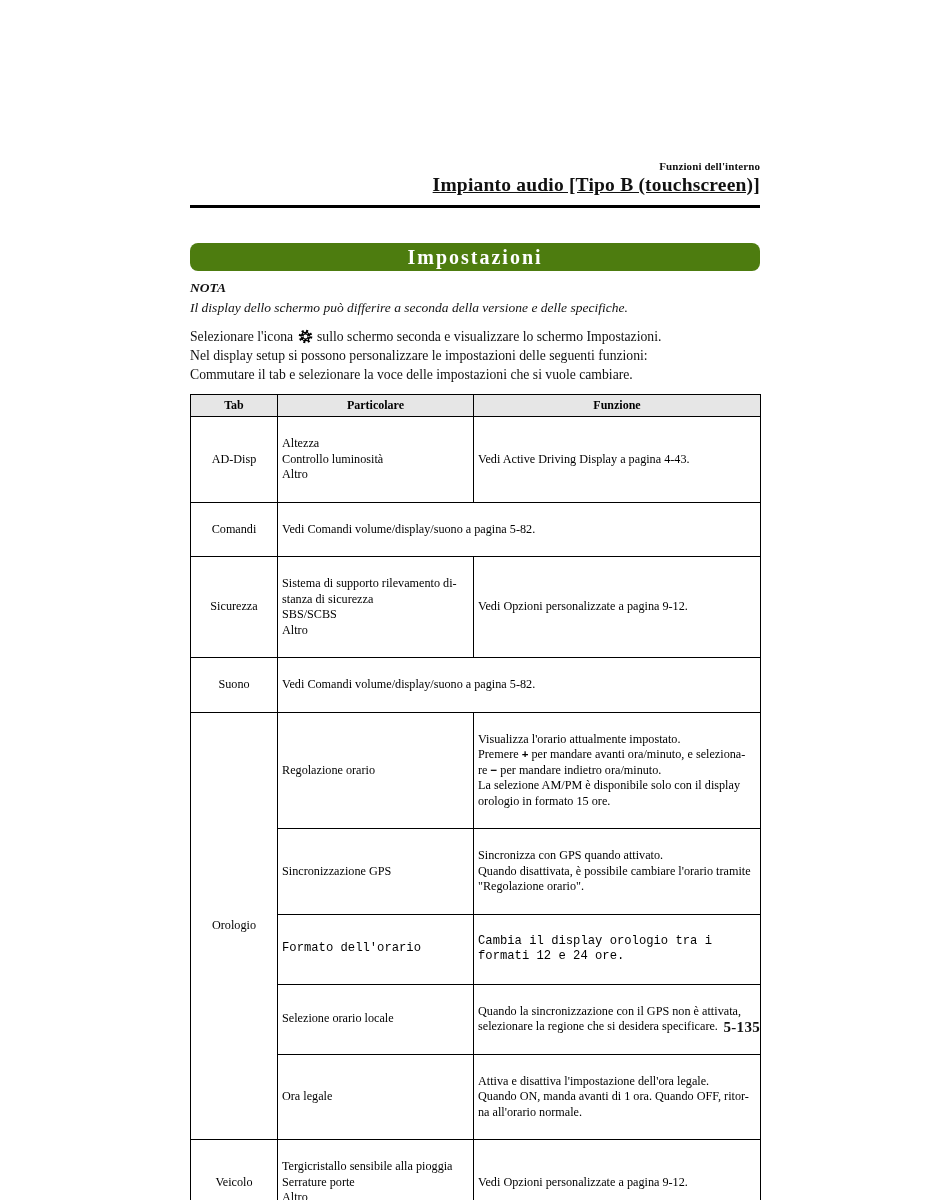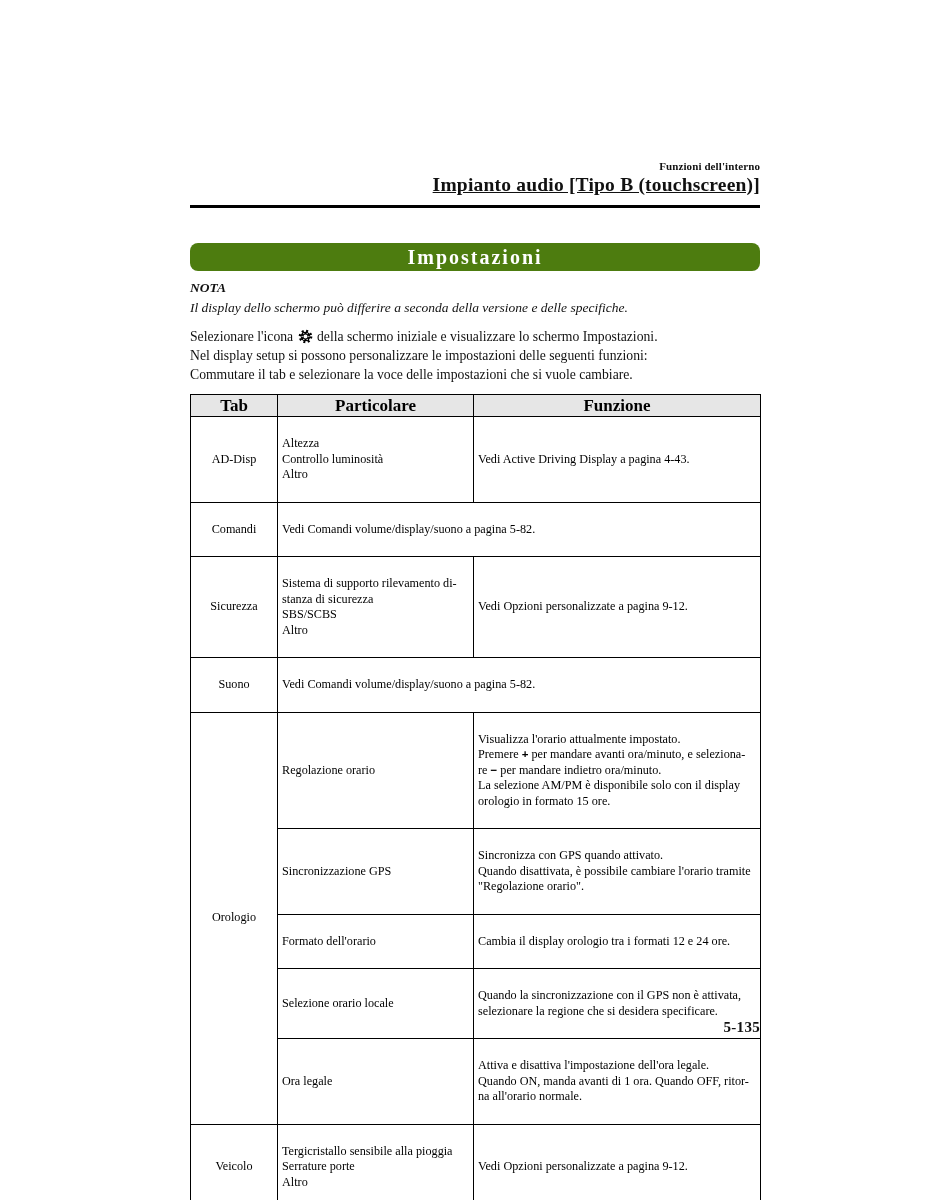--- a/index.html
+++ b/index.html
@@ -31,37 +31,37 @@
   table.settings-table {
     position:absolute; left:190px; top:394px; width:570px;
     border-collapse:collapse; table-layout:fixed;
     font-size:12.2px; line-height:15.5px; color:#000;
   }
   .settings-table th, .settings-table td {
     border:1px solid #000; padding:19px 4px; vertical-align:middle;
     overflow:hidden;
   }
   .settings-table th {
-    background:#e6e6e6; font-size:17px; font-weight:bold; text-align:center; height:17px; padding:1px 2px;
+    background:#e6e6e6; font-size:12px; font-weight:bold; text-align:center; height:17px; padding:1px 2px;
   }
   .col-tab  { width:87px; }
   .col-part { width:196px; }
   .col-func { width:287px; }
   td.tab-cell { text-align:center; }
   .pre { white-space:pre-line; }
   .sym { font-family:"Liberation Sans", sans-serif; font-weight:bold; font-size:11.5px; }
 
   tr.r-head  { height:22px; }
   tr.r-ad    { height:50px; }
   tr.r-disp  { height:20px; }
   tr.r-sic   { height:65px; }
   tr.r-suo   { height:20px; }
   tr.r-reg   { height:84px; }
   tr.r-gps   { height:48px; }
-  tr.r-for   { height:20px; }
+  tr.r-for   { height:20px;font-family:Liberation Mono, monospace; }
   tr.r-sel   { height:35px; }
   tr.r-ora   { height:52px; }
   tr.r-vei   { height:49px; }
 
   .footer-page {
     position:absolute; left:190px; top:1019px; width:570px;
     text-align:right; font-weight:bold; font-size:15px; letter-spacing:0.3px;
   }
 </style>
 </head>
@@ -88,21 +88,21 @@
         <circle cx="10" cy="10" r="7.4" fill="none" stroke="#000" stroke-width="3.4" stroke-dasharray="2.6 3.2"></circle>
         <circle cx="10" cy="10" r="6.4" fill="#000"></circle>
         <circle cx="10" cy="10" r="2.7" fill="#fff"></circle>
         <circle cx="14.5" cy="10" r="0.85" fill="#fff"></circle>
         <circle cx="12.25" cy="13.9" r="0.85" fill="#fff"></circle>
         <circle cx="7.75" cy="13.9" r="0.85" fill="#fff"></circle>
         <circle cx="5.5" cy="10" r="0.85" fill="#fff"></circle>
         <circle cx="7.75" cy="6.1" r="0.85" fill="#fff"></circle>
         <circle cx="12.25" cy="6.1" r="0.85" fill="#fff"></circle>
       </svg>
-      <span>della schermo iniziale e visualizzare lo schermo Impostazioni.</span></span>
+      <span>sullo schermo seconda e visualizzare lo schermo Impostazioni.</span></span>
     <span class="line">Nel display setup si possono personalizzare le impostazioni delle seguenti funzioni:</span>
     <span class="line">Commutare il tab e selezionare la voce delle impostazioni che si vuole cambiare.</span>
   </div>
 
   <table class="settings-table">
     <colgroup>
         <col class="col-tab">
         <col class="col-part">
         <col class="col-func">
       </colgroup>

